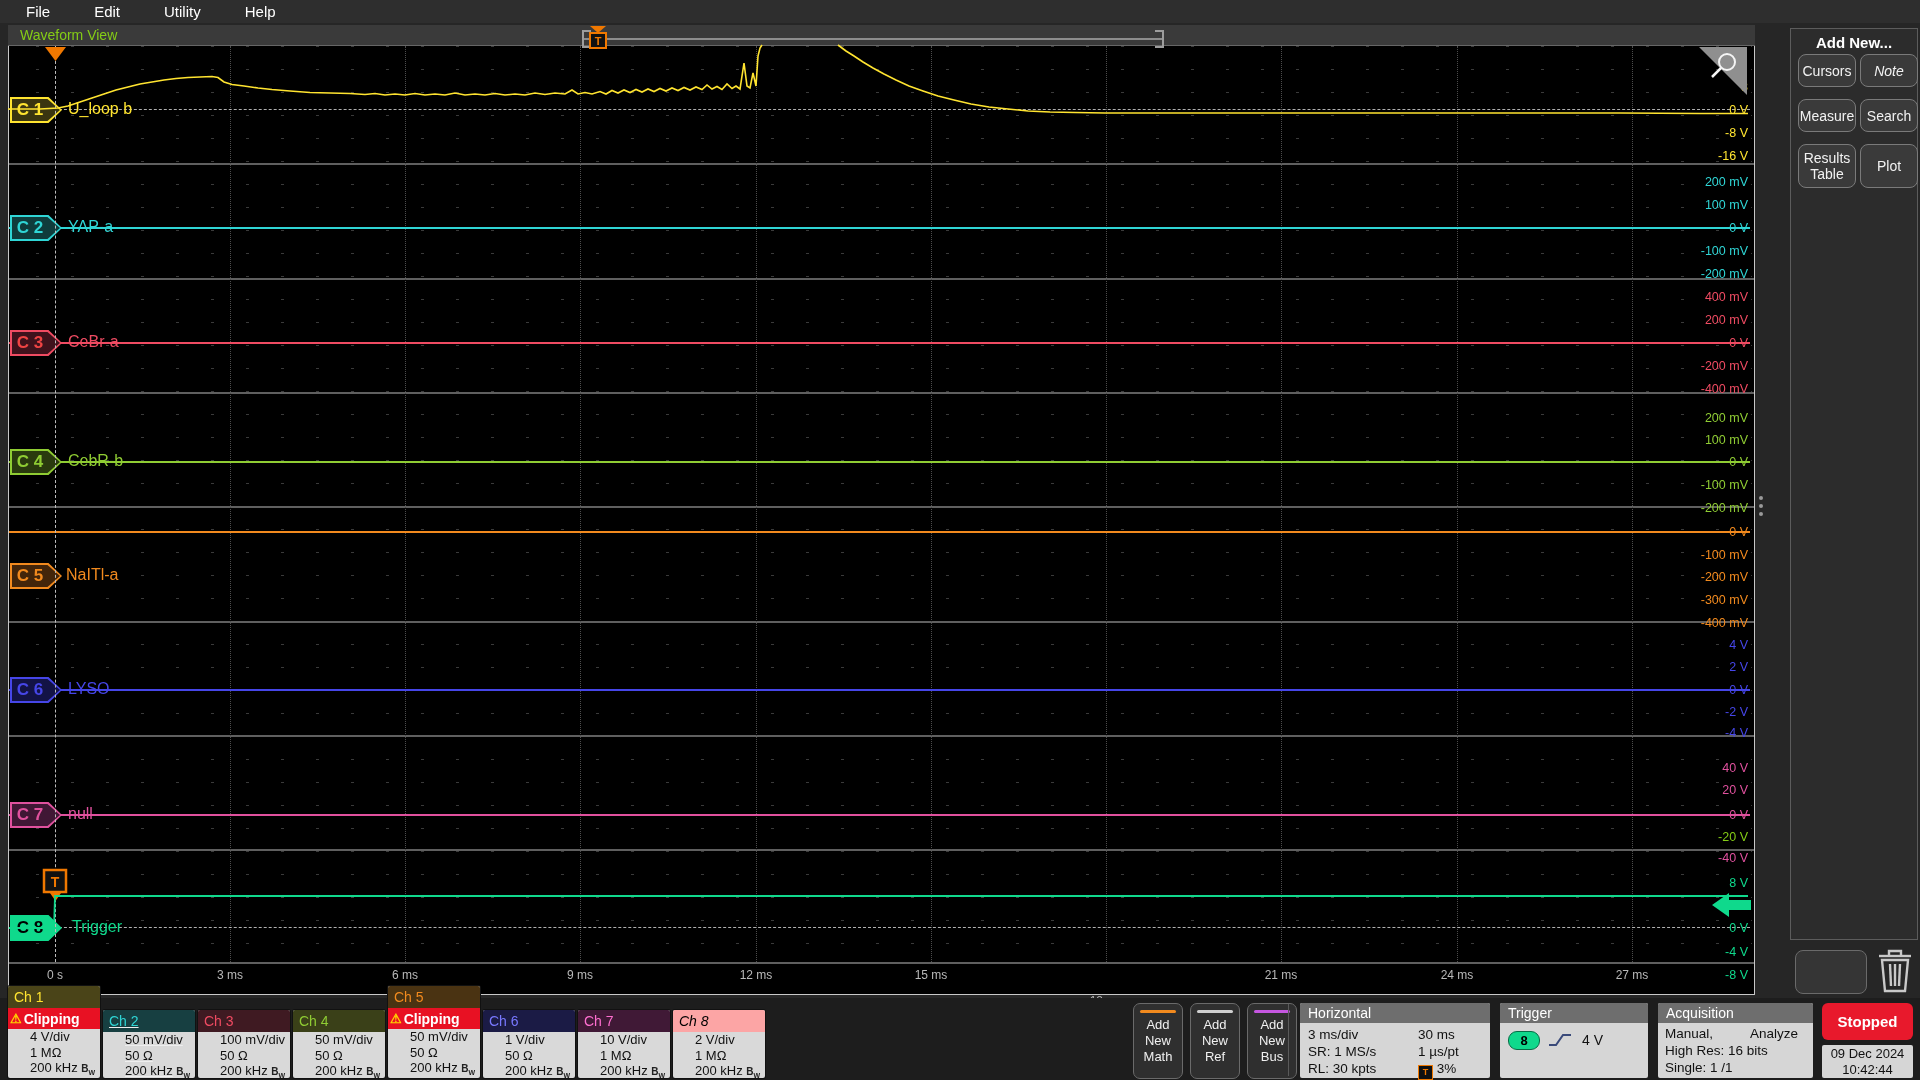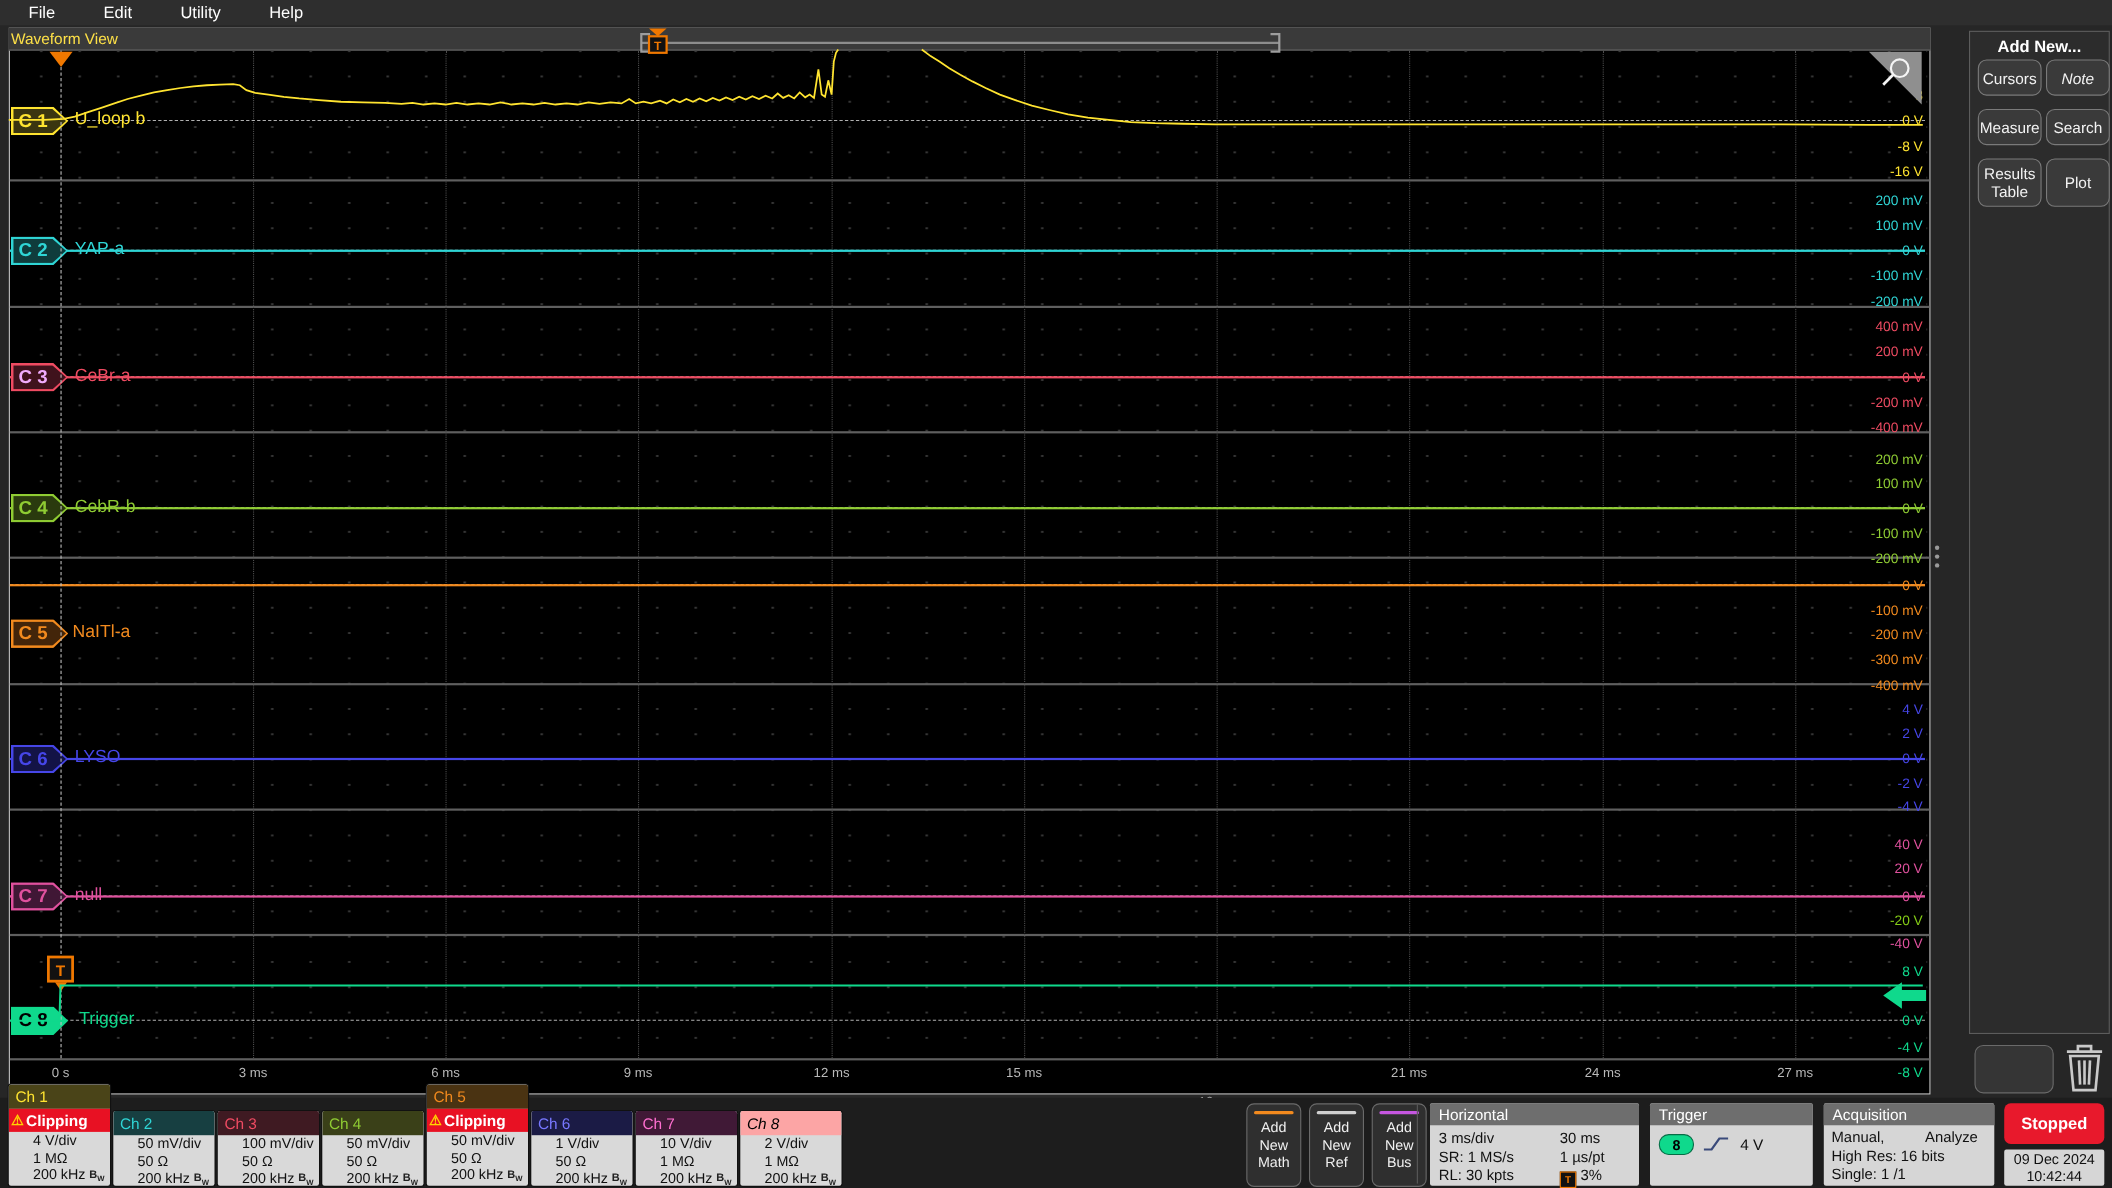--- a/index.html
+++ b/index.html
@@ -6,21 +6,21 @@
   #screen{position:relative;width:1920px;height:1080px;background:#262626;
     font-family:"Liberation Sans",sans-serif;overflow:hidden;color:#eee;}
   .abs{position:absolute;}
   
   #menubar{left:0;top:0;width:100%;height:23px;background:#2e2e2e;display:flex;align-items:center;}
   .menu-item{color:#fff;font-size:15px;margin-left:28px;padding:0 8px;cursor:default;}
   .menu-item:first-child{margin-left:18px;}
   
   #wpanel{left:8px;top:25px;width:1747px;height:970px;background:#000;border:1px solid #c8c8c8;box-sizing:border-box;}
   #wheader{left:8px;top:25px;width:1747px;height:21px;background:#3a3a3a;border-bottom:1px solid #666;box-sizing:border-box;}
-  #wtitle{left:10px;top:27px;font-size:14px;color:#fde047;}
+  #wtitle{left:20px;top:27px;font-size:14px;color:#84cc16;}
   #dotgrid{left:10px;top:46px;width:1742px;height:916px;
     background-image:radial-gradient(#3a3a3a 1px,transparent 1.4px);background-size:35px 23px;background-position:10px 12px;}
   .divline{top:46px;height:916px;width:0;border-left:1px dotted #4d4d4d;}
   #trigline{left:55px;top:46px;height:916px;width:0;border-left:1px dashed #bdbdbd;}
   .slice-border{left:9px;width:1745px;height:2px;background:#5f5f5f;}
   .zeroline{left:9px;width:1741px;height:0;border-top:1px dashed #cfcfcf;opacity:.85;}
   .flattrace{left:9px;width:1741px;height:2px;}
   .chbadge{left:10px;width:52px;height:26px;}
   .chbadge .outer{position:absolute;inset:0;clip-path:polygon(0 0,74% 0,100% 50%,74% 100%,0 100%);}
   .chbadge .inner{position:absolute;inset:2px;clip-path:polygon(0 0,74% 0,100% 50%,74% 100%,0 100%);}
@@ -126,21 +126,21 @@
       <div class="abs scalelbl" style="top: 182px; color: rgb(47, 213, 213);">200 mV</div>
       <div class="abs scalelbl" style="top: 205px; color: rgb(47, 213, 213);">100 mV</div>
       <div class="abs scalelbl" style="top: 228px; color: rgb(47, 213, 213);">0 V</div>
       <div class="abs scalelbl" style="top: 251px; color: rgb(47, 213, 213);">-100 mV</div>
       <div class="abs scalelbl" style="top: 274px; color: rgb(47, 213, 213);">-200 mV</div>
       <div class="abs zeroline" style="top: 342px;"></div>
       <div class="abs flattrace" style="top: 342px; background: rgb(239, 75, 98);"></div>
       <div class="abs chbadge" style="top: 330px;">
         <div class="outer" style="background: rgb(239, 75, 98);"></div>
         <div class="inner" style="background: rgb(63, 18, 28);"></div>
-        <div class="txt" style="color: #f0abfc; text-align: right;">C 3</div>
+        <div class="txt" style="color: #ef4444; text-align: right;">C 3</div>
       </div>
       <div class="abs chname" style="left: 68px; top: 333px; color: rgb(239, 75, 98);">CeBr-a</div>
       <div class="abs scalelbl" style="top: 297px; color: rgb(239, 75, 98);">400 mV</div>
       <div class="abs scalelbl" style="top: 320px; color: rgb(239, 75, 98);">200 mV</div>
       <div class="abs scalelbl" style="top: 343px; color: rgb(239, 75, 98);">0 V</div>
       <div class="abs scalelbl" style="top: 366px; color: rgb(239, 75, 98);">-200 mV</div>
       <div class="abs scalelbl" style="top: 389px; color: rgb(239, 75, 98);">-400 mV</div>
       <div class="abs zeroline" style="top: 461px;"></div>
       <div class="abs flattrace" style="top: 461px; background: rgb(143, 204, 51);"></div>
       <div class="abs chbadge" style="top: 449px;">
@@ -266,21 +266,21 @@
       <div class="abs cbadge" style="left: 8px; top: 986px; height: 92px;">
         <div class="hdr" style="background: rgb(74, 68, 24); color: rgb(255, 228, 48);">Ch 1</div>
         <div class="clip">
           <div class="warn">⚠</div>
           <span>Clipping</span>
         </div>
         <div class="row">4 V/div</div>
         <div class="row">1 MΩ</div>
         <div class="row">200 kHz<span class="bw"><span>B</span><sub>W</sub></span></div>
       </div>
-      <div class="abs cbadge" style="left: 103px; top: 1010px; height: 68px;">
+      <div class="abs cbadge" style="left: 103px; top: 1010px; height: 68px; text-decoration: underline;">
         <div class="hdr" style="background: rgb(23, 63, 65); color: rgb(47, 213, 213);">Ch 2</div>
         <div class="row">50 mV/div</div>
         <div class="row">50 Ω</div>
         <div class="row">200 kHz<span class="bw"><span>B</span><sub>W</sub></span></div>
       </div>
       <div class="abs cbadge" style="left: 198px; top: 1010px; height: 68px;">
         <div class="hdr" style="background: rgb(63, 26, 34); color: rgb(239, 75, 98);">Ch 3</div>
         <div class="row">100 mV/div</div>
         <div class="row">50 Ω</div>
         <div class="row">200 kHz<span class="bw"><span>B</span><sub>W</sub></span></div>

